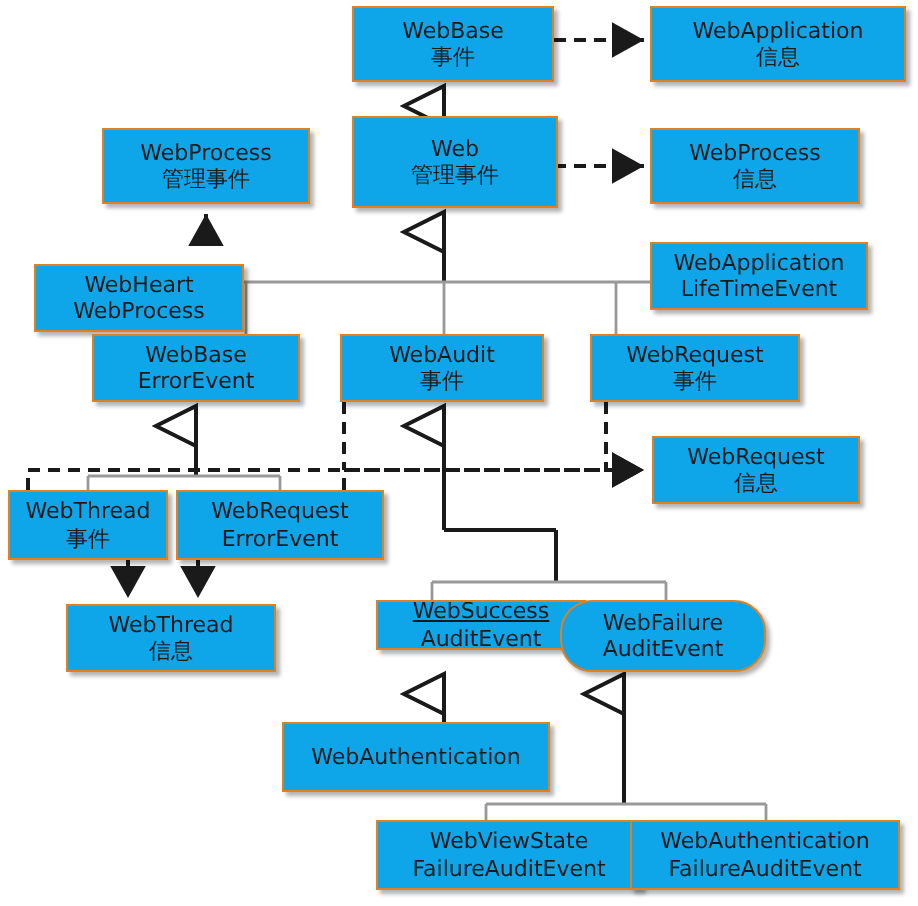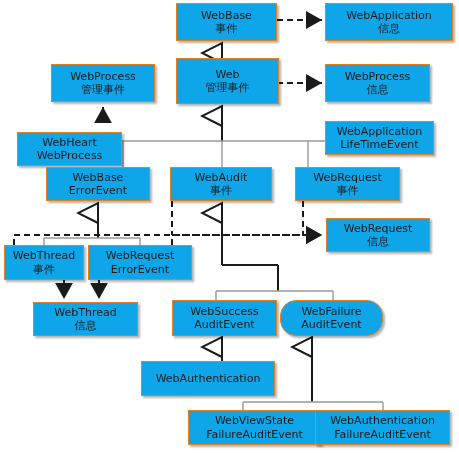--- a/index.html
+++ b/index.html
@@ -204,21 +204,21 @@
   <div class="node" style="left:88px;top:245px;width:104px;height:35px;">
     <span class="l1">WebRequest</span>
     <span class="l2">ErrorEvent</span>
   </div>
 
   <div class="node" style="left:33px;top:302px;width:105px;height:34px;">
     <span class="l1">WebThread</span>
     <span class="l2">信息</span>
   </div>
 
-  <div class="node" style="left:172px;top:300px;width:105px;height:36px;">
+  <div class="node" style="left:188px;top:300px;width:105px;height:25px;text-decoration:underline;">
     <span class="l1">WebSuccess</span>
     <span class="l2">AuditEvent</span>
   </div>
 
   <div class="node" style="left:280px;top:300px;width:103px;height:36px;border-radius:16px;">
     <span class="l1">WebFailure</span>
     <span class="l2">AuditEvent</span>
   </div>
 
   <div class="node" style="left:141px;top:361px;width:134px;height:35px;">

